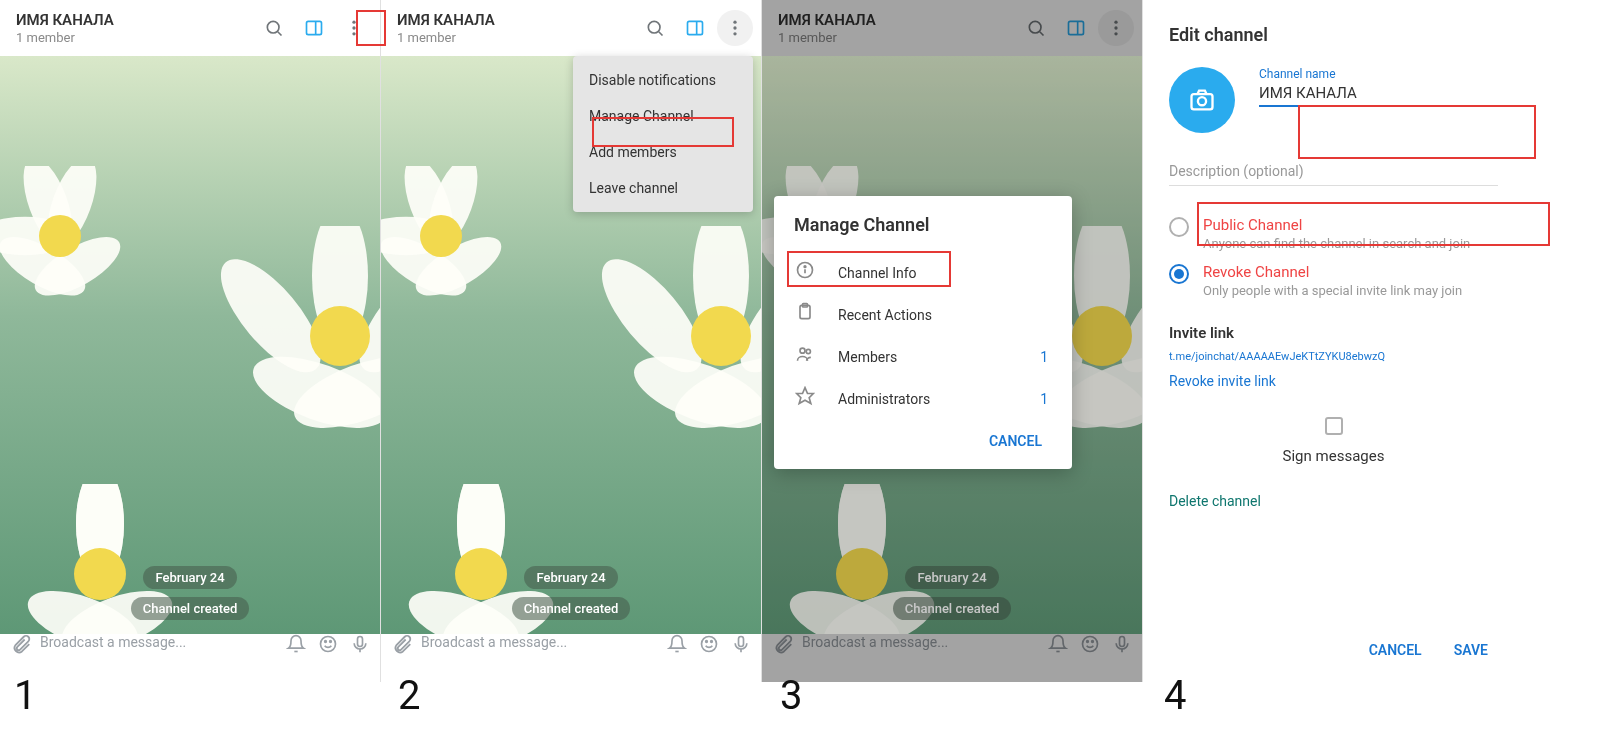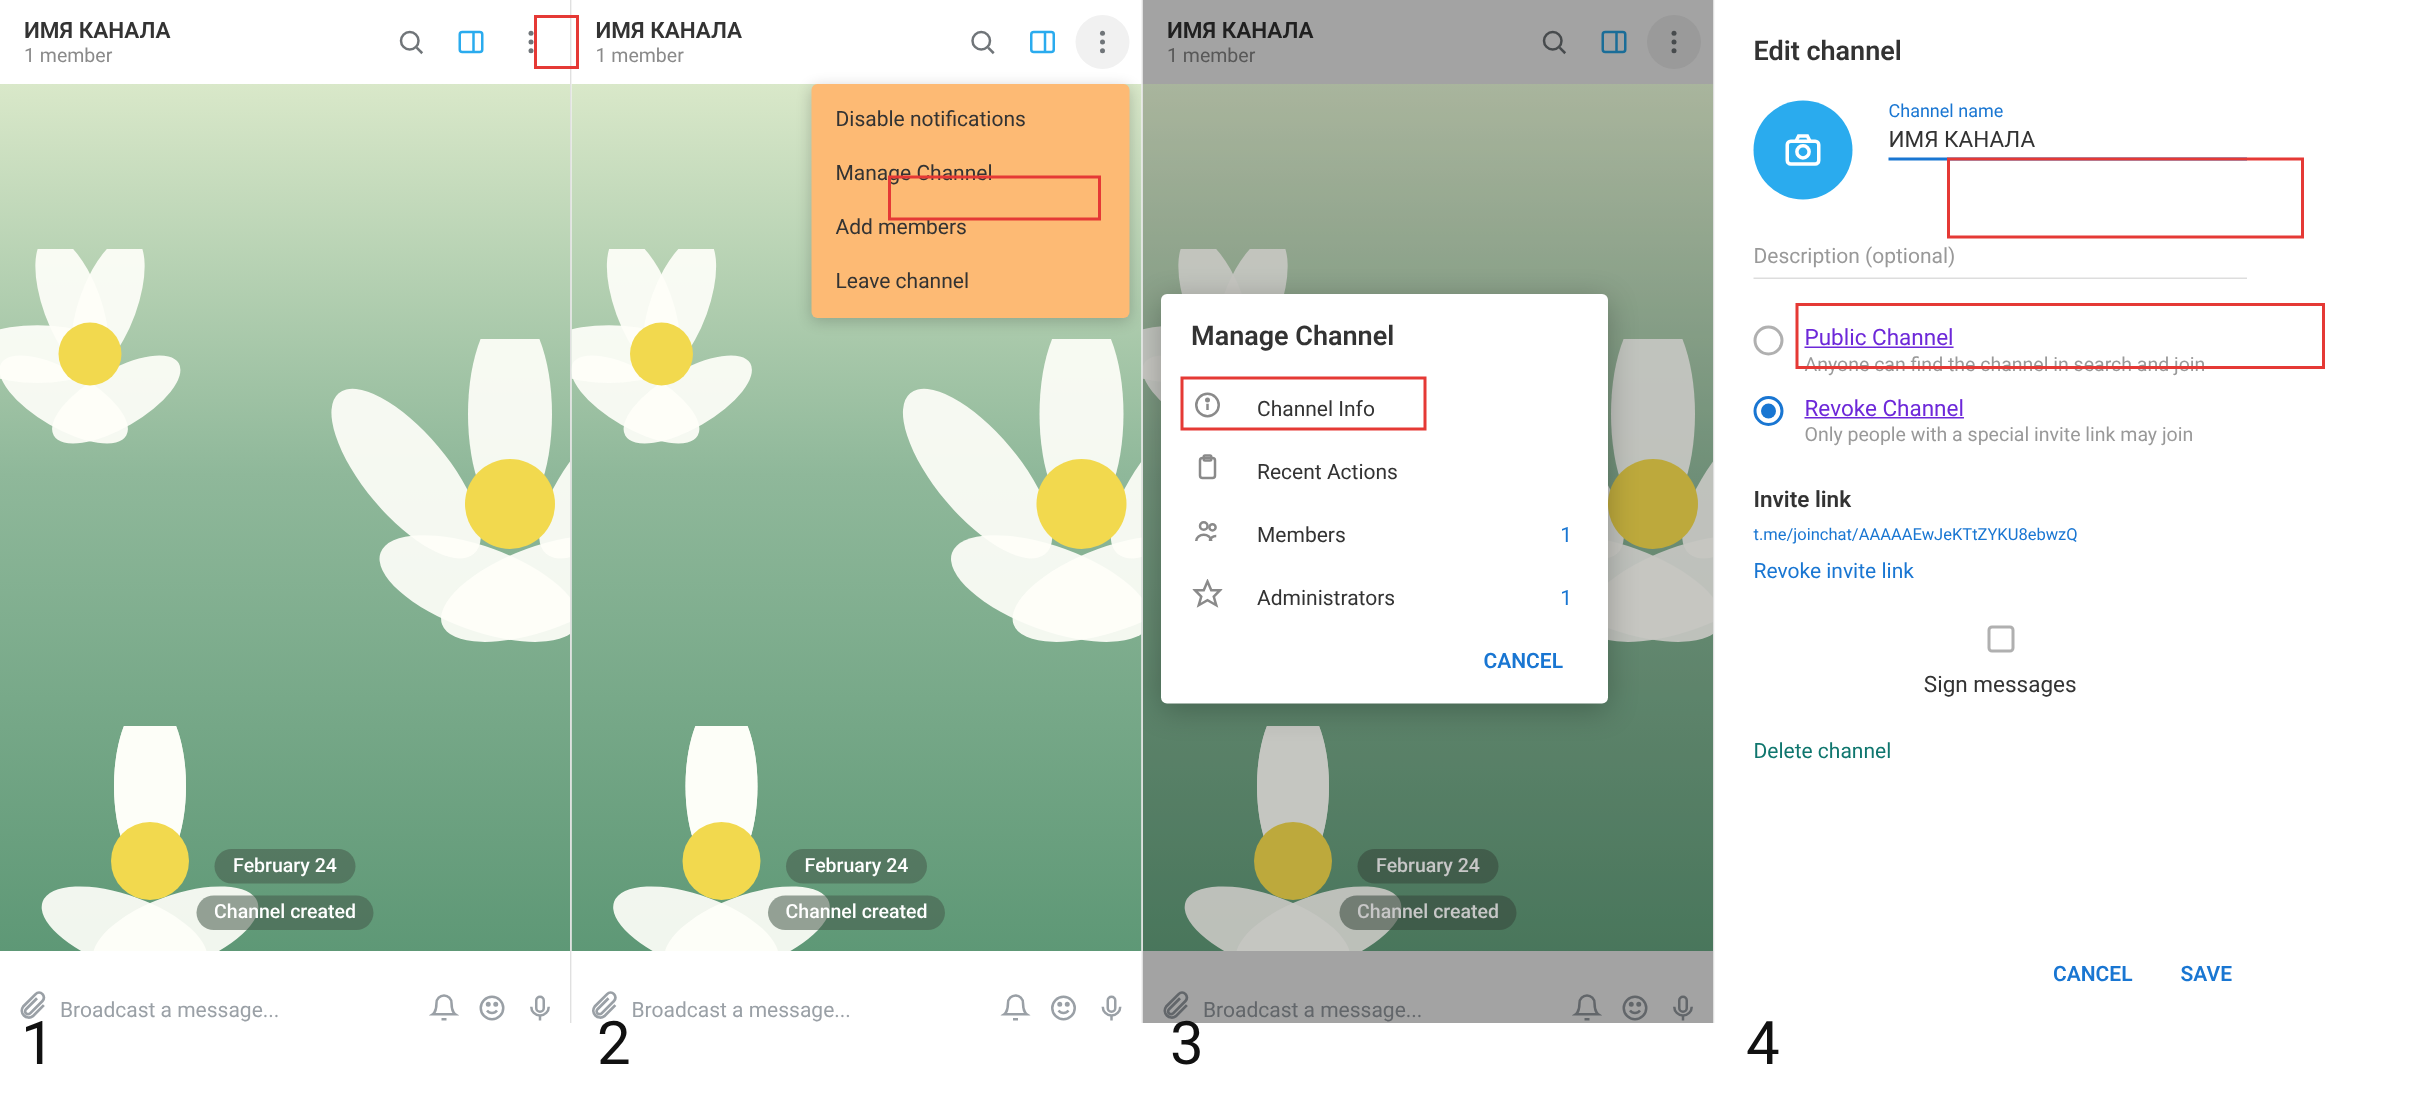--- a/index.html
+++ b/index.html
@@ -16,30 +16,30 @@
 .icon-btn.active-dots { background: #f1f1f1; }
 .chat-bg { position: absolute; top: 56px; left: 0; right: 0; bottom: 48px; background: linear-gradient(180deg, #d9e8c9 0%, #8fb89a 45%, #5e9876 100%); overflow: hidden; }
 .flower-decor { position: absolute; inset: 0; }
 .flower1 { position: absolute; top: 110px; left: -30px; width: 180px; height: 140px; }
 .flower2 { position: absolute; top: 170px; right: -90px; width: 260px; height: 220px; }
 .flower3 { position: absolute; bottom: -30px; left: -10px; width: 220px; height: 180px; }
 .petal { fill: #fefef8; opacity: 0.92; }
 .center { fill: #f2d94e; }
 .bubble-wrap { position: absolute; bottom: 14px; left: 0; right: 0; display: flex; flex-direction: column; align-items: center; gap: 8px; }
 .date-bubble, .sys-bubble { background: rgba(70,90,75,0.55); color: #fff; padding: 4px 12px; border-radius: 14px; font-size: 13px; font-weight: 500; }
-.input-bar { position: absolute; bottom: 0; left: 0; right: 0; height: 48px; background: #fff; display: flex; align-items: flex-end; padding: 0 10px; gap: 8px; }
+.input-bar { position: absolute; bottom: 0; left: 0; right: 0; height: 48px; background: #fff; display: flex; align-items: flex-start; padding: 0 10px; gap: 8px; }
 .input-bar input { flex: 1; border: none; outline: none; font-size: 14px; color: #333; }
 .input-bar input::placeholder { color: #9aa0a6; }
 .input-icons { display: flex; gap: 12px; }
 .icon-gray { color: #9aa0a6; cursor: pointer; }
 
 .overlay { position: absolute; inset: 0; background: rgba(0,0,0,0.22); z-index: 3; }
 .panel3 .header, .panel3 .input-bar { filter: brightness(0.82); }
 
-.dropdown { position: absolute; top: 56px; right: 8px; width: 212px; background: #fdba74; border-radius: 4px; box-shadow: 0 2px 10px rgba(0,0,0,0.2); z-index: 5; padding: 6px 0; }
+.dropdown { position: absolute; top: 56px; right: 8px; width: 180px; background: #e5e5e5; border-radius: 4px; box-shadow: 0 2px 10px rgba(0,0,0,0.2); z-index: 5; padding: 6px 0; }
 .dropdown-item { padding: 10px 16px; font-size: 14px; color: #333; cursor: pointer; }
 
 .modal { position: absolute; top: 0; right: 0; width: 300px; background: #fff; border-radius: 4px; box-shadow: 0 4px 20px rgba(0,0,0,0.25); z-index: 6; padding-bottom: 8px; }
 .modal-title { font-size: 18px; font-weight: 600; padding: 18px 20px 14px; color: #333; }
 .modal-row { display: flex; align-items: flex-end; padding: 10px 20px; cursor: pointer; gap: 22px; }
 .modal-row .row-icon { width: 22px; height: 22px; display: flex; align-items: center; justify-content: center; color: #8a8a8a; }
 .modal-row .row-label { flex: 1; font-size: 14px; color: #333; }
 .modal-row .row-count { font-size: 14px; color: #1976d2; margin-right: 4px; }
 .modal-actions { display: flex; justify-content: flex-end; padding: 10px 20px 6px; }
 .text-btn { background: none; border: none; color: #1976d2; font-size: 14px; font-weight: 600; cursor: pointer; padding: 6px 10px; }
@@ -51,21 +51,21 @@
 .name-field-wrap { flex: 1; position: relative; }
 .field-label { font-size: 12px; color: #1976d2; }
 .field-input { width: 100%; border: none; border-bottom: 2px solid #1976d2; font-size: 15px; padding: 3px 0; outline: none; color: #333; }
 .desc-field { margin-bottom: 24px; }
 .desc-input { width: 100%; border: none; border-bottom: 1px solid #ddd; font-size: 14px; padding: 4px 0 6px; outline: none; }
 .desc-input::placeholder { color: #999; }
 .radio-row { display: flex; gap: 14px; padding: 6px 0; align-items: flex-start; cursor: pointer; }
 .radio-outer { width: 20px; height: 20px; border: 2px solid #b0b0b0; border-radius: 50%; display: flex; align-items: center; justify-content: center; flex-shrink: 0; margin-top: 1px; }
 .radio-outer.checked { border-color: #1976d2; }
 .radio-inner { width: 10px; height: 10px; border-radius: 50%; background: #1976d2; }
-.radio-texts .r-title { font-size: 15px; color: #6d28d9; text-decoration: underline; }
+.radio-texts .r-title { font-size: 15px; color: #ef4444; }
 .radio-texts .r-desc { font-size: 13px; color: #999; margin-top: 2px; }
 .section-label { font-size: 15px; font-weight: 600; color: #333; margin: 20px 0 8px; }
 .invite-link { font-size: 11px; color: #1976d2; cursor: pointer; word-break: break-all; }
 .revoke { font-size: 14px; color: #1976d2; cursor: pointer; margin-top: 10px; }
 .check-row { display: flex; align-items: center; gap: 12px; margin: 28px 0; flex-direction: column; }
 .checkbox { width: 18px; height: 18px; border: 2px solid #b0b0b0; border-radius: 3px; cursor: pointer; }
 .delete-link { font-size: 14px; color: #0f766e; cursor: pointer; }
 .p4-actions { position: absolute; bottom: 18px; right: 26px; display: flex; gap: 12px; }
 
 .highlight-red { position: absolute; border: 2px solid #e53935; pointer-events: none; z-index: 10; }

